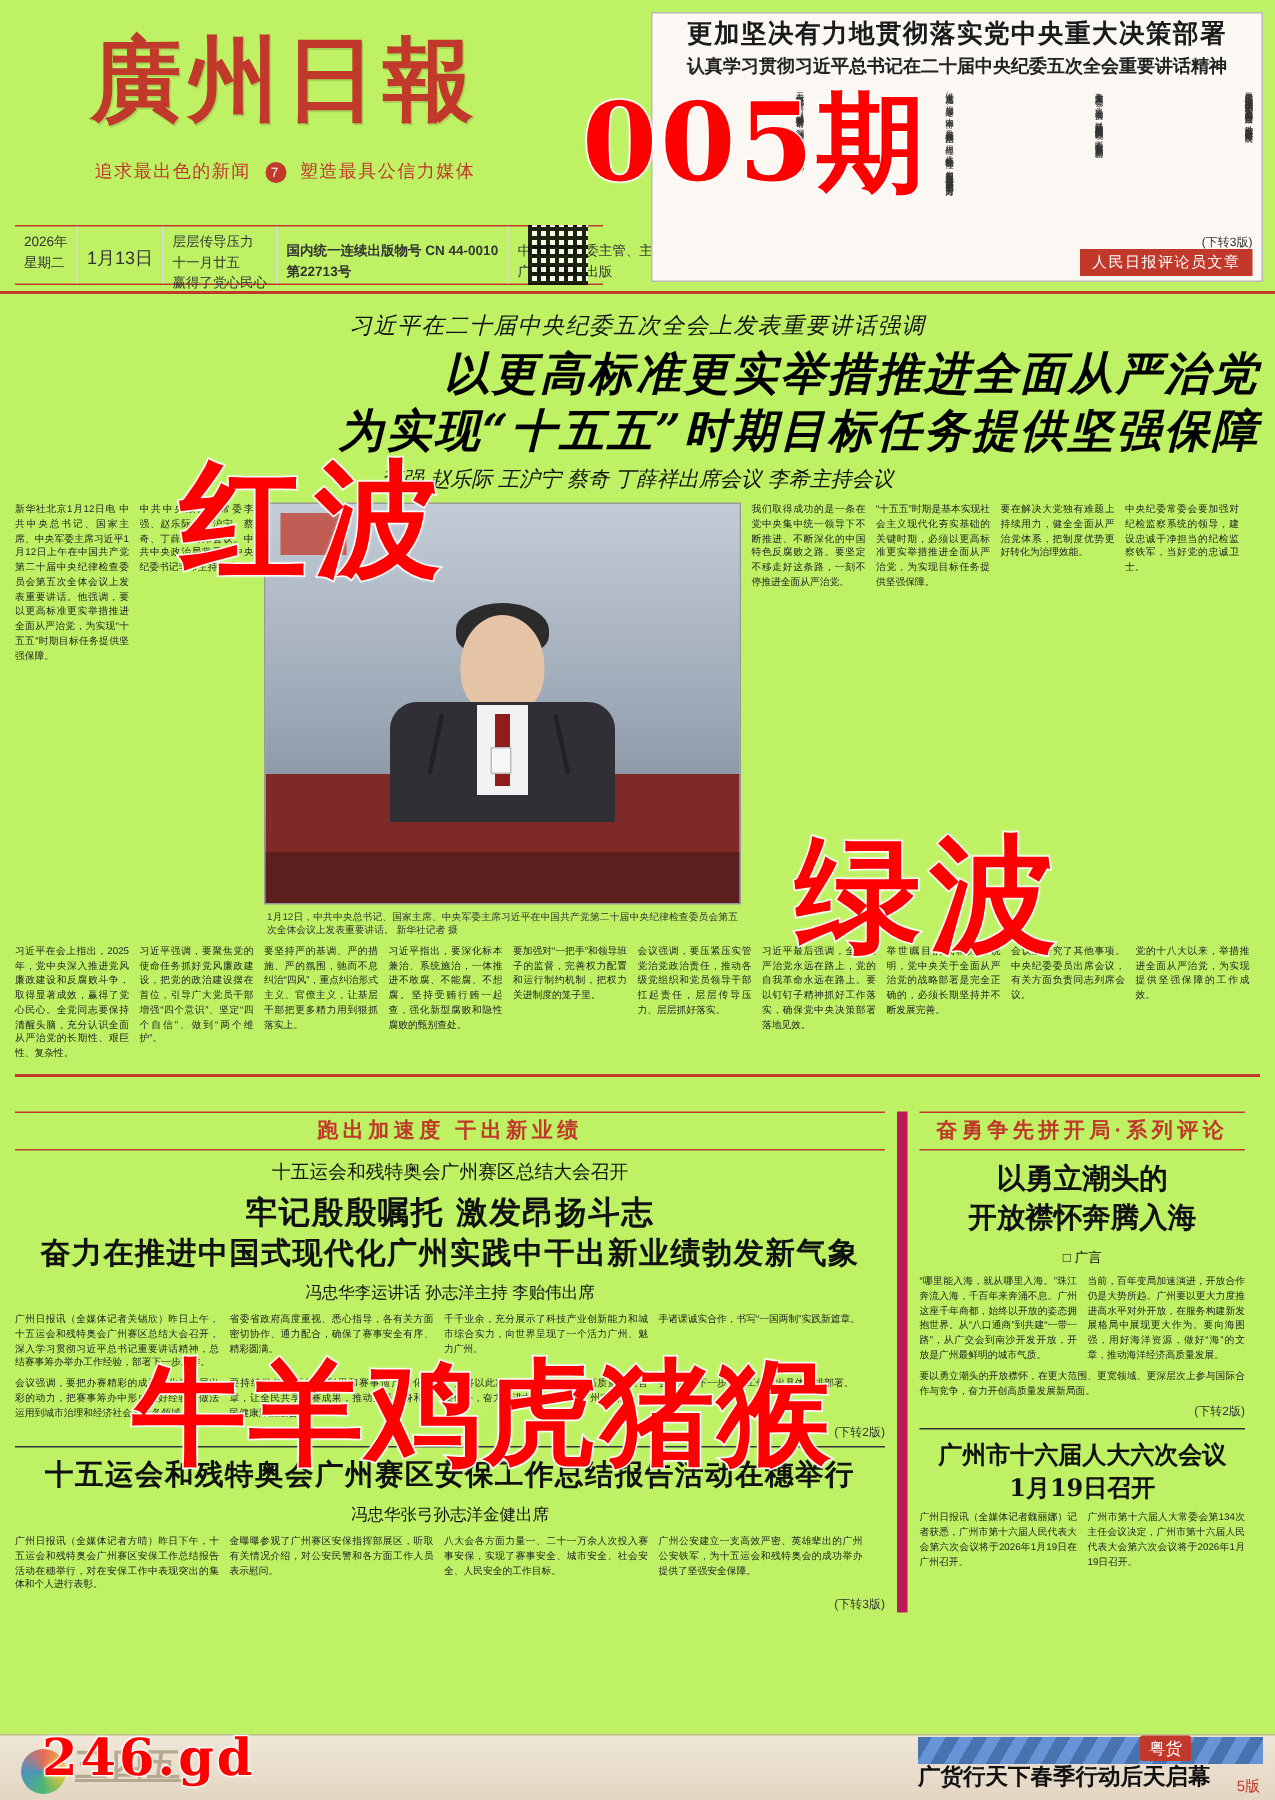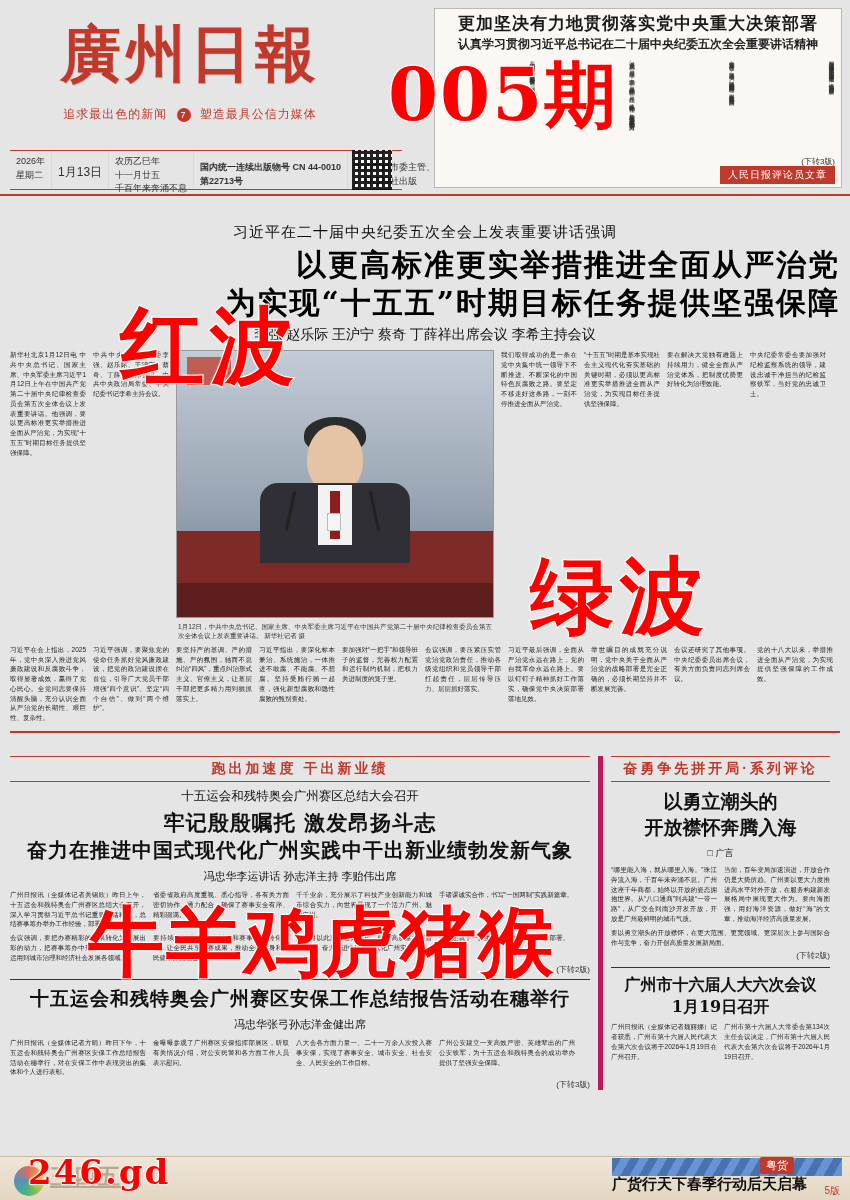--- a/index.html
+++ b/index.html
@@ -5,21 +5,21 @@
   * { box-sizing: border-box; }
   html, body { margin:0; padding:0; }
   body {
     width: 850px; height: 1200px;
     background: #ffffff;
     font-family: "Liberation Sans", sans-serif;
     overflow: hidden;
     position: relative;
     color: #111;
   }
-  .page { position:relative; width:850px; height:1200px; background:#e5e5e5; }
+  .page { position:relative; width:850px; height:1200px; background:#bef264; }
 
   
   .masthead { position:relative; height:196px; border-bottom:2px solid #c0392b; }
   .logo-zone { position:absolute; left:10px; top:22px; width:360px; text-align:center; }
   .logo-text {
     font-family:"DejaVu Serif", serif;
     font-weight:bold; font-size:61px; letter-spacing:4px;
     color:#c0392b; line-height:1.05;
     text-shadow: 1px 1px 0 rgba(0,0,0,.12);
   }
@@ -43,21 +43,21 @@
      font-size:17px; color:#1a1a1a; letter-spacing:1px; line-height:1.25; }
   .tr-sub { text-align:center; font-size:12px; margin-top:2px; color:#222; font-weight:bold;}
   .tr-cols { display:flex; gap:5px; margin-top:4px; }
   .tr-col { flex:1; font-size:5.5px; line-height:1.45; color:#333; text-align:justify;
      writing-mode: vertical-rl; height:96px; letter-spacing:.5px;}
   .tr-foot { position:absolute; right:6px; bottom:20px; font-size:8px; color:#333;}
   .tr-tag { position:absolute; right:6px; bottom:3px; background:#c0392b; color:#fff;
      font-size:10px; padding:2px 8px; letter-spacing:1px;}
 
   
-  .lead { position:relative; padding:21px 10px 0 10px; }
+  .lead { position:relative; padding:6px 10px 0 10px;font-style:italic; }
   .kicker { text-align:center; font-size:15px; color:#111; letter-spacing:1px; margin:6px 0 4px; }
   .headline1, .headline2 {
     text-align:right; font-family:"DejaVu Serif", serif; font-weight:bold;
     font-size:30px; letter-spacing:2px; line-height:1.25; color:#000;
   }
   .subline { text-align:center; font-size:14px; margin:5px 0 6px; color:#111; }
 
   .lead-body { display:flex; gap:7px; padding:0 10px; }
   .col { font-size:6.5px; line-height:1.5; text-align:justify; color:#222; }
   .col.narrow { width:76px; }
@@ -86,21 +86,21 @@
   .photo-cap { font-size:6.5px; line-height:1.45; padding:4px 2px 0; color:#333; text-align:justify;}
 
   .lead-bottom { display:flex; gap:7px; padding:4px 10px 0; }
 
   .rule-red { height:2px; background:#c0392b; margin:8px 10px 0; }
   .rule-thin { height:1px; background:#333; margin:4px 10px 0; }
 
   
   .lower { display:flex; padding:17px 10px; gap:8px; margin-top:6px; }
   .lower-left { width:580px; }
-  .lower-right { width:232px; border-left:5px solid #be185d; padding-left:8px;}
+  .lower-right { width:232px; border-left:7px solid #be185d; padding-left:8px;}
   .banner { text-align:center; color:#c0392b; font-weight:bold; font-size:14px; letter-spacing:3px;
             border-top:1px solid #c0392b; border-bottom:1px solid #c0392b; padding:3px 0; margin-bottom:6px;}
   .sec-kicker { text-align:center; font-size:12.5px; margin:4px 0; }
   .sec-head { text-align:center; font-family:"DejaVu Serif", serif; font-weight:bold; font-size:21px;
               letter-spacing:1px; line-height:1.35; }
   .sec-head2 { text-align:center; font-family:"DejaVu Serif", serif; font-weight:bold; font-size:20px;
               letter-spacing:1px; line-height:1.35; }
   .sec-sub { text-align:center; font-size:11px; margin:5px 0 6px; }
   .cols4 { display:flex; gap:7px; }
   .cols4 .col { width:136px; }
@@ -154,23 +154,23 @@
       </div>
     </div>
 
     <div class="date-bar">
       <div class="date-col">
         <div>2026年</div>
         <div>星期二</div>
       </div>
       <div class="date-col" style="font-size:12px;padding-top:12px;">1月13日</div>
       <div class="date-col">
-        <div>农历乙巳年</div>
+        <div>层层传导压力</div>
         <div>十一月廿五</div>
-        <div>千百年来奔涌不息</div>
+        <div>赢得了党心民心</div>
       </div>
       <div class="date-col" style="padding-top:10px;font-weight:bold;">
         <div>国内统一连续出版物号 CN 44-0010</div>
         <div>第22713号</div>
       </div>
       <div class="date-col" style="padding-top:10px;">
         <div>中共广州市委主管、主办</div>
         <div>广州日报社出版</div>
       </div>
     </div>

